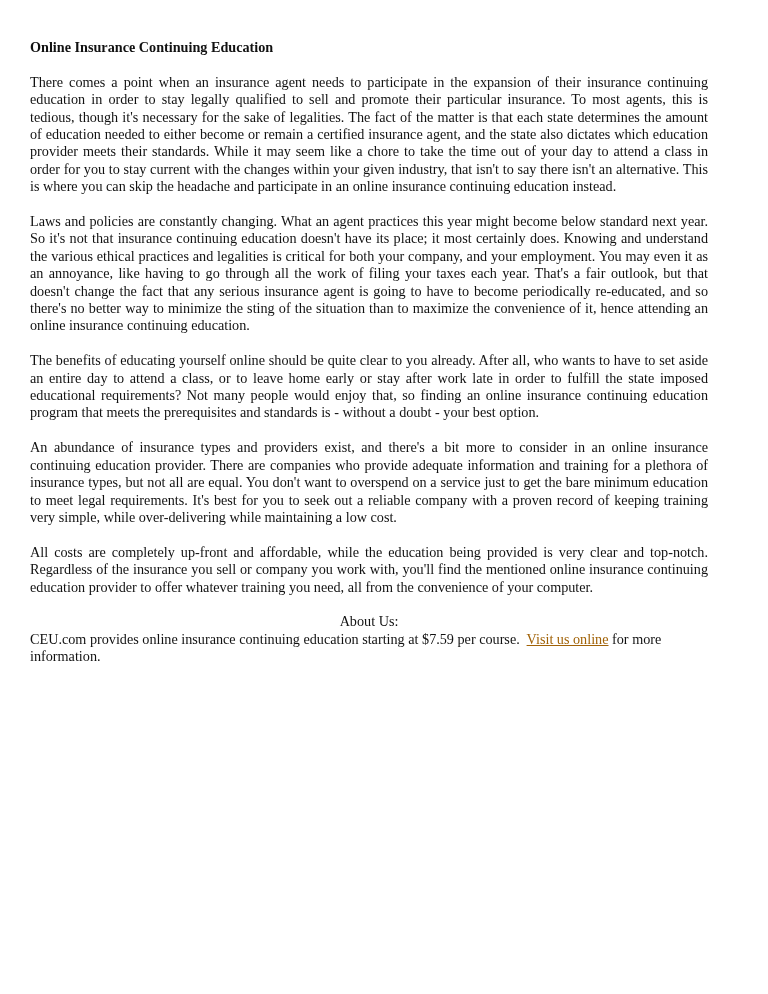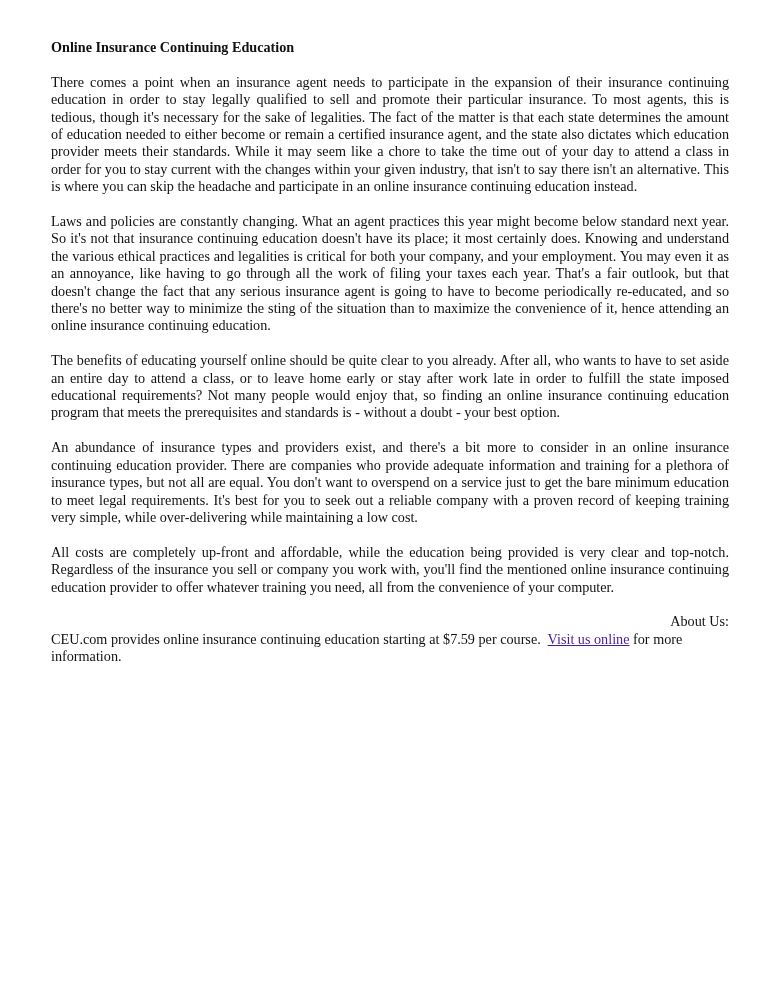--- a/index.html
+++ b/index.html
@@ -1,40 +1,40 @@
 <!DOCTYPE html>
 <html><head>
 <meta charset="utf-8">
 <style>
   html, body { margin: 0; padding: 0; background: #ffffff; }
   body { width: 768px; height: 994px; overflow: hidden; position: relative; }
   .page {
     position: absolute;
-    left: 51px;
+    left: 30px;
     top: 39px;
     width: 678px;
     font-family: "Liberation Serif", "DejaVu Serif", serif;
     font-size: 14.2px;
     line-height: 17.4px;
     color: #111111;
   }
   .title {
     font-weight: bold;
     margin: 0 0 17.4px 0;
     font-size: 14.2px;
     line-height: 17.4px;
   }
   .para {
     margin: 0 0 17.4px 0;
     text-align: justify;
   }
   .para.last { text-align: left; margin: 0; }
-  .about-label { display: block; text-align: right; }
+  .about-label { display: block; text-align: center; }
   a.link {
-    color: #4c1d95;
+    color: #a16207;
     text-decoration: underline;
   }
 </style>
 </head>
 <body>
 
 <div class="page">
   <div class="title">Online Insurance Continuing Education</div>
 
   <p class="para">There comes a point when an insurance agent needs to participate in the expansion of their insurance continuing education in order to stay legally qualified to sell and promote their particular insurance.  To most agents, this is tedious, though it's necessary for the sake of legalities.  The fact of the matter is that each state determines the amount of education needed to either become or remain a certified insurance agent, and the state also dictates which education provider meets their standards.  While it may seem like a chore to take the time out of your day to attend a class in order for you to stay current with the changes within your given industry, that isn't to say there isn't an alternative.  This is where you can skip the headache and participate in an online insurance continuing education instead.</p>

